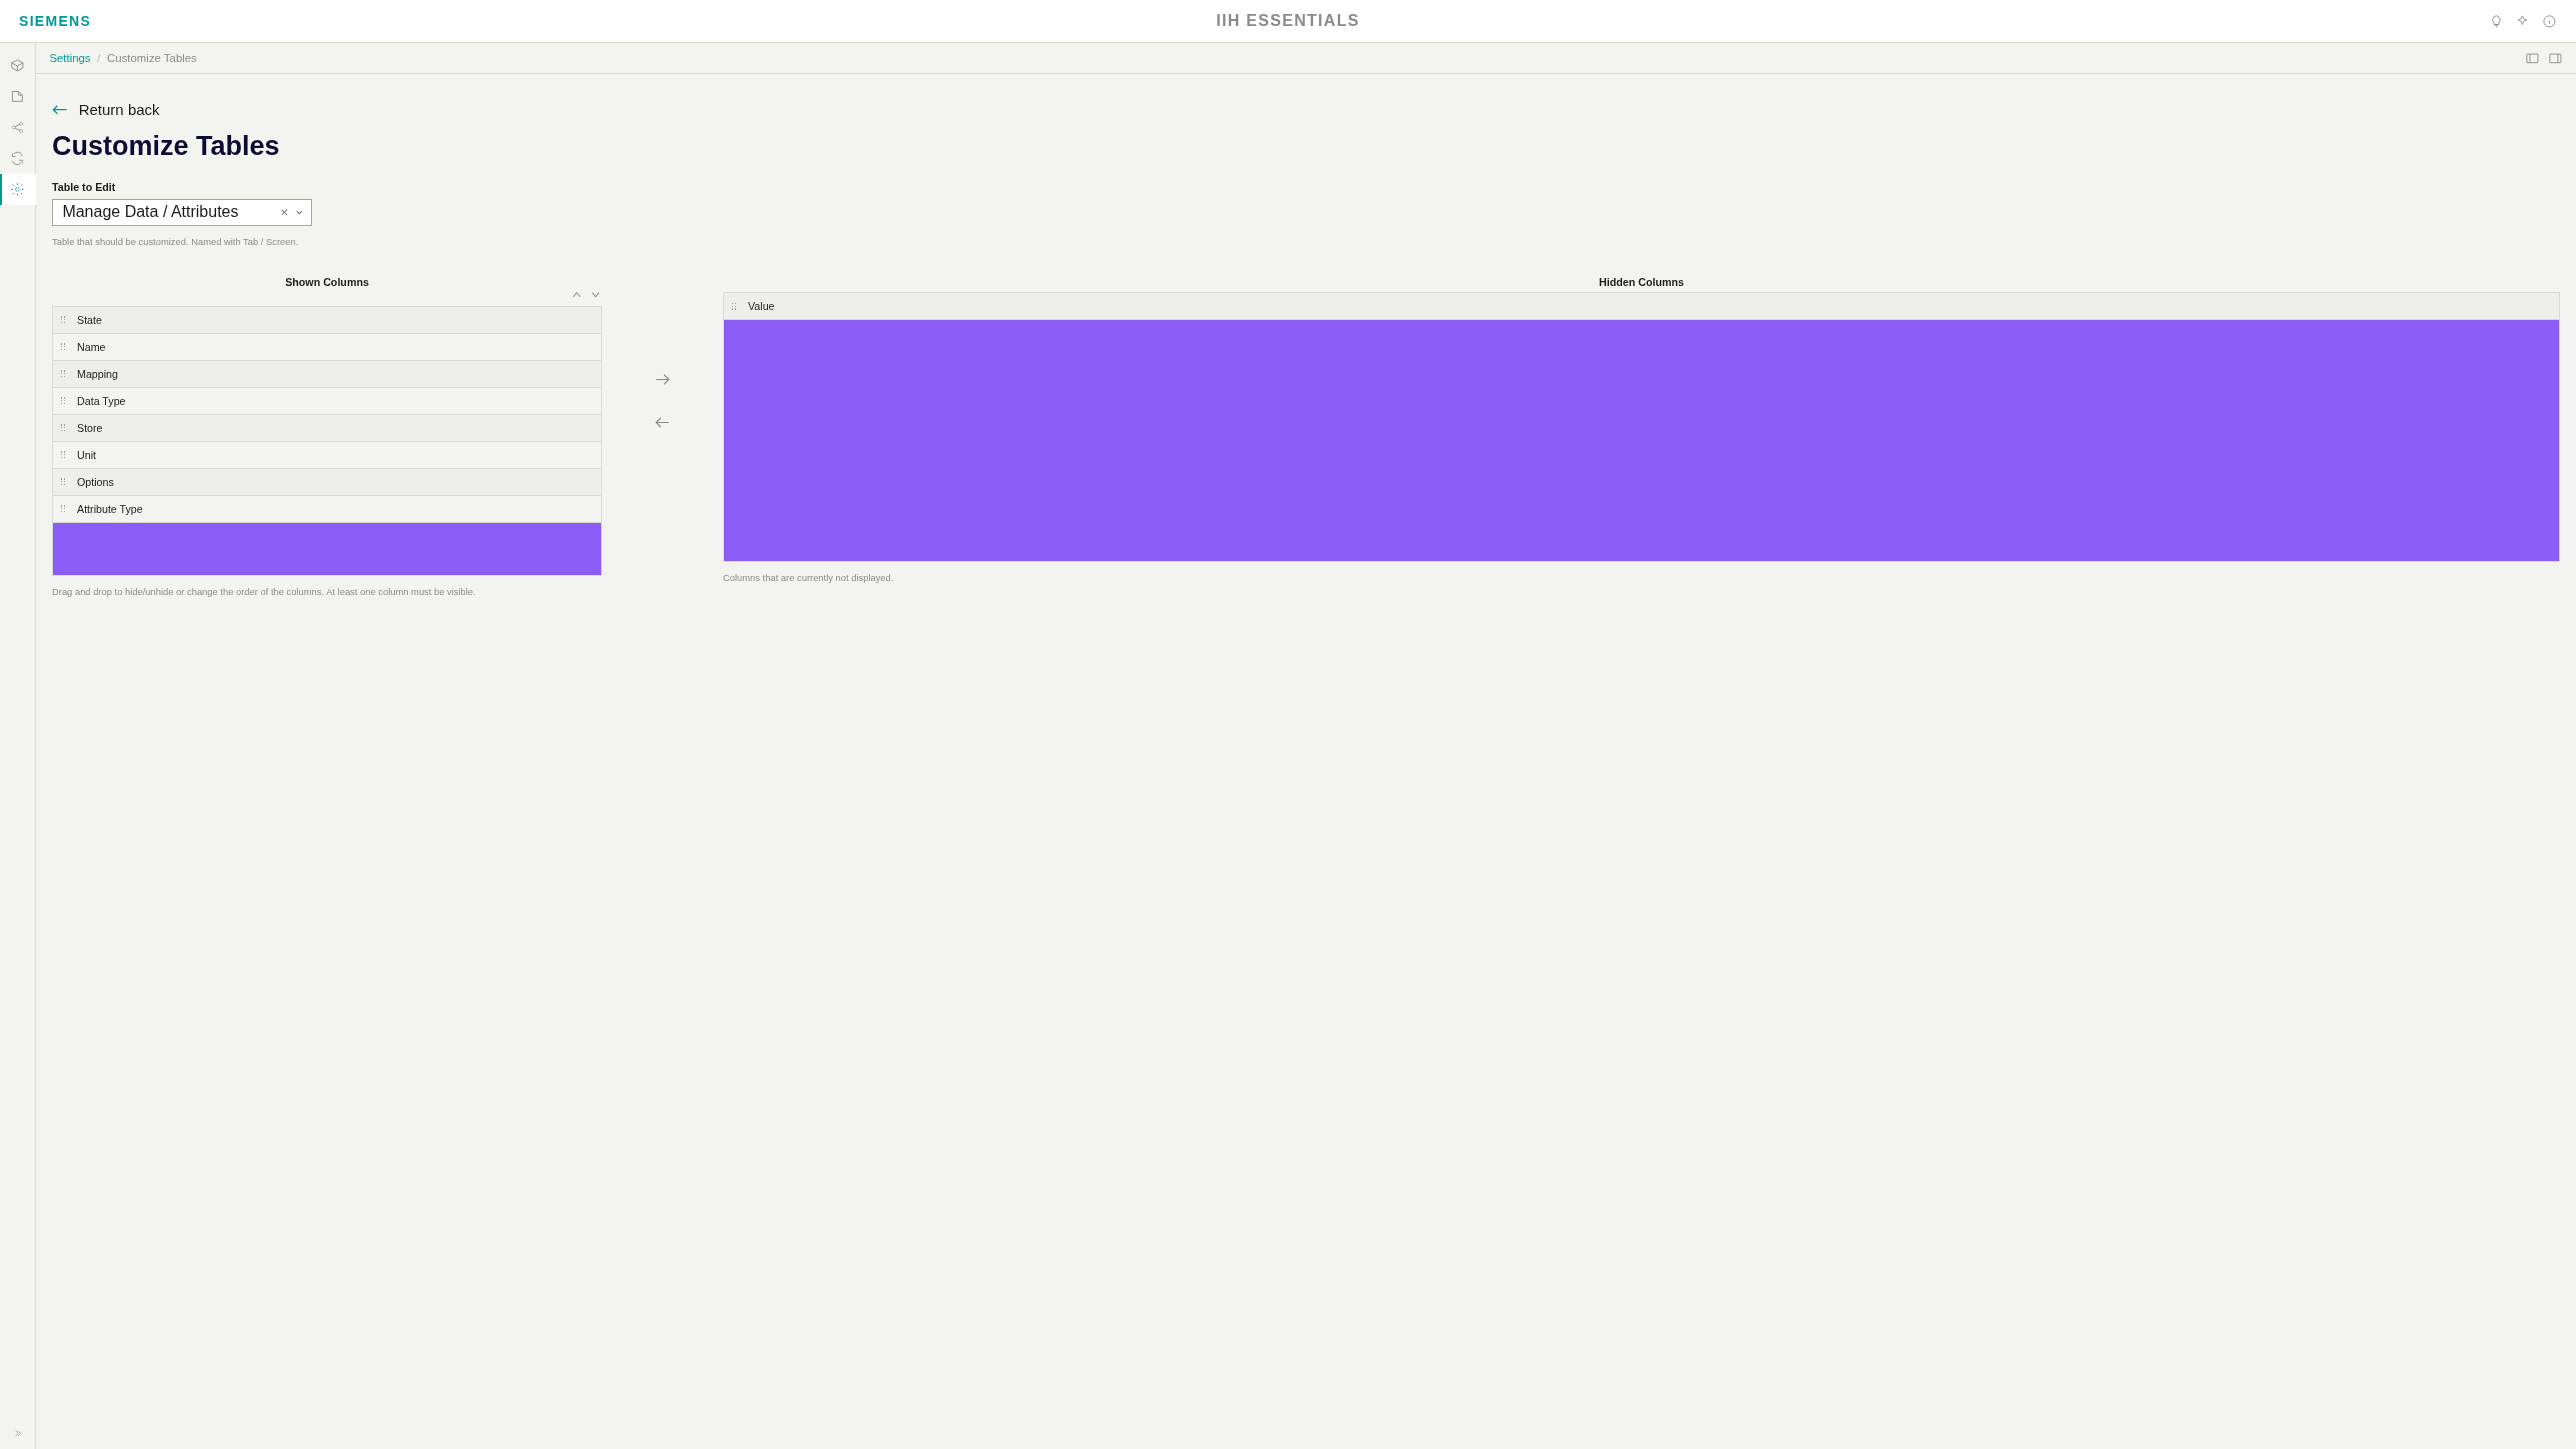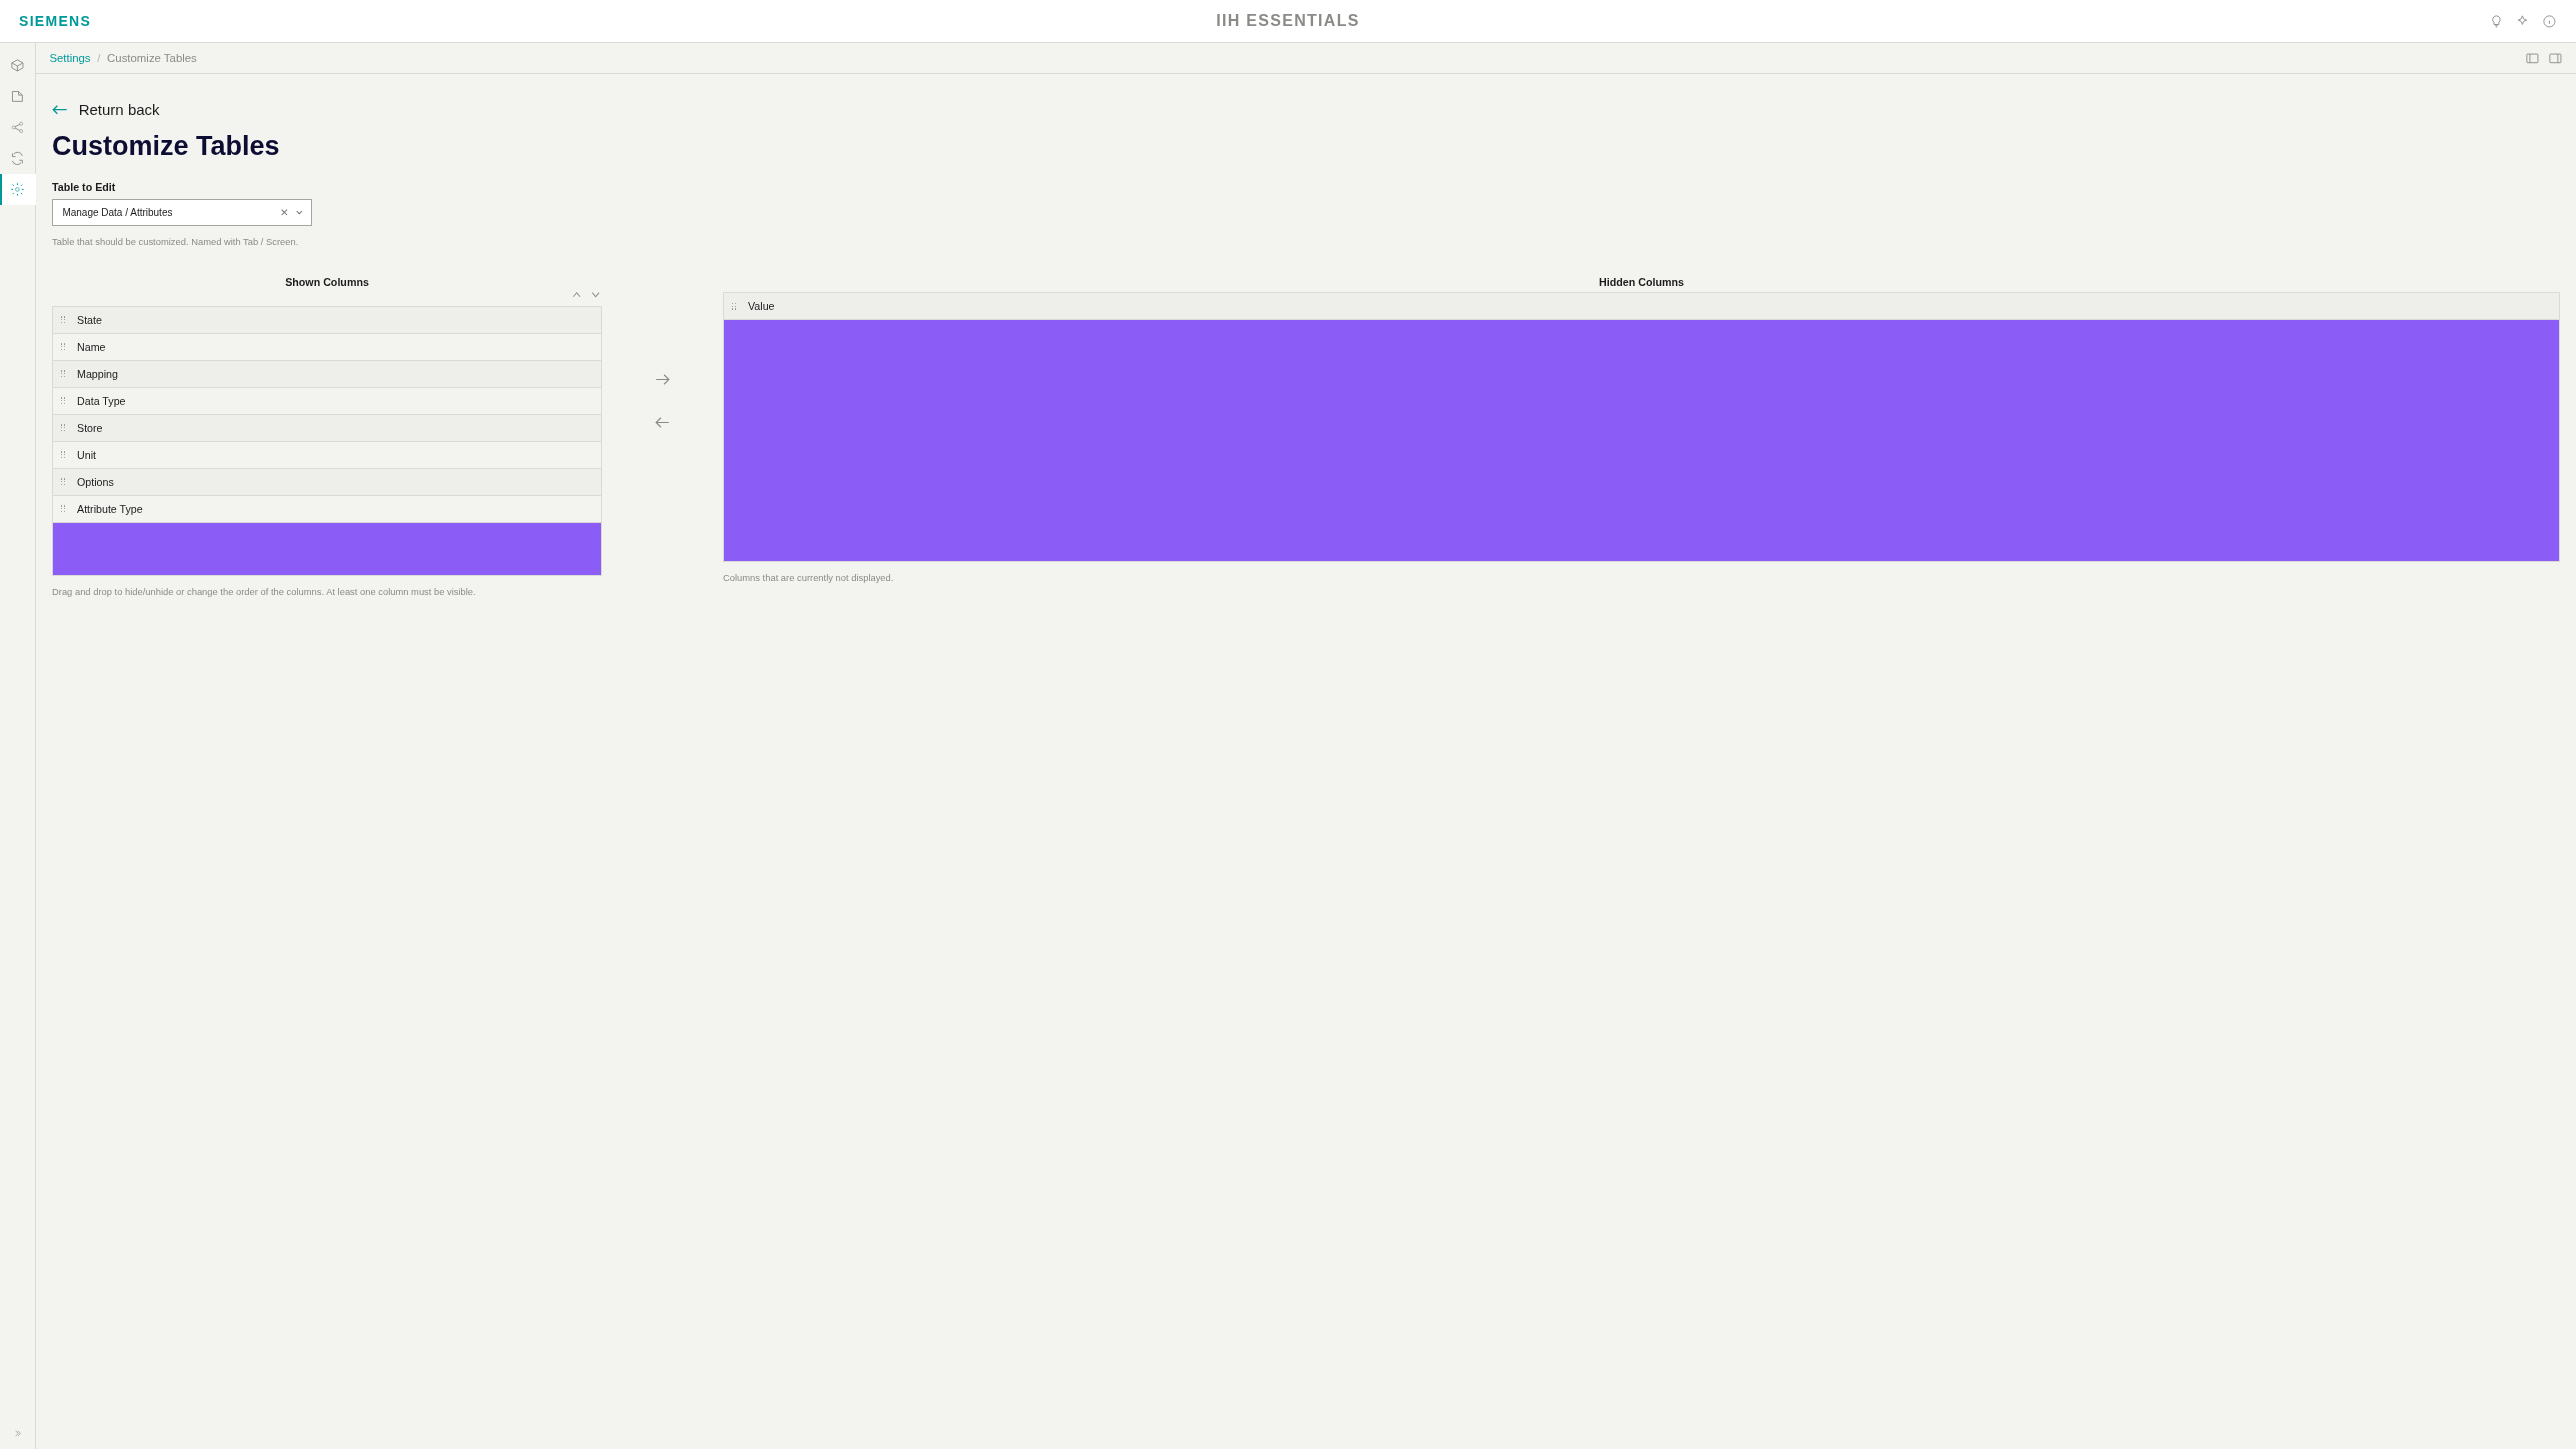--- a/index.html
+++ b/index.html
@@ -35,21 +35,21 @@
 .bc-icons svg { width: 14.8px; height: 14.8px; stroke: #8a8a86; fill: none; cursor: pointer; }
 
 .content { padding: 27px 16px; flex: 1; overflow: auto; }
 .return-row { display: flex; align-items: center; gap: 10.7px; margin-bottom: 13.4px; cursor: pointer; }
 .return-row svg { width: 16px; height: 13.4px; stroke: #009999; stroke-width: 2; fill: none; }
 .return-row span { font-size: 15px; color: #1c1c1c; }
 
 .page-title { font-size: 27px; font-weight: 800; color: #0d0d33; margin-bottom: 19px; }
 
 .field-label { font-size: 10.7px; font-weight: 700; color: #1c1c1c; margin-bottom: 5.4px; }
-.select-box { width: 260px; height: 27px; border: 0.7px solid #a6a6a0; background: #fff; display: flex; align-items: center; padding: 0 6.7px 0 9.4px; font-size: 10px; cursor: pointer; }
+.select-box { width: 260px; height: 27px; border: 0.7px solid #a6a6a0; background: #fff; display: flex; align-items: center; padding: 0 6.7px 0 9.4px; font-size: 16px; cursor: pointer; }
 .select-box .sel-text { flex: 1; }
 .select-box svg { width: 10.7px; height: 10.7px; stroke: #707070; fill: none; margin-left: 4px; }
 .helper-text { font-size: 9.4px; color: #8a8a86; margin-top: 10px; }
 
 .columns-area { display: flex; gap: 0; margin-top: 29.5px; align-items: flex-start; }
 .col-block { width: 550px; }
 .col-block.right { flex: 1; }
 .col-header { display: flex; align-items: center; margin-bottom: 4px; flex-direction: column; }
 .col-header-label { font-size: 10.7px; font-weight: 700; }
 .sort-arrows { margin-left: auto; display: flex; gap: 5.4px; }

